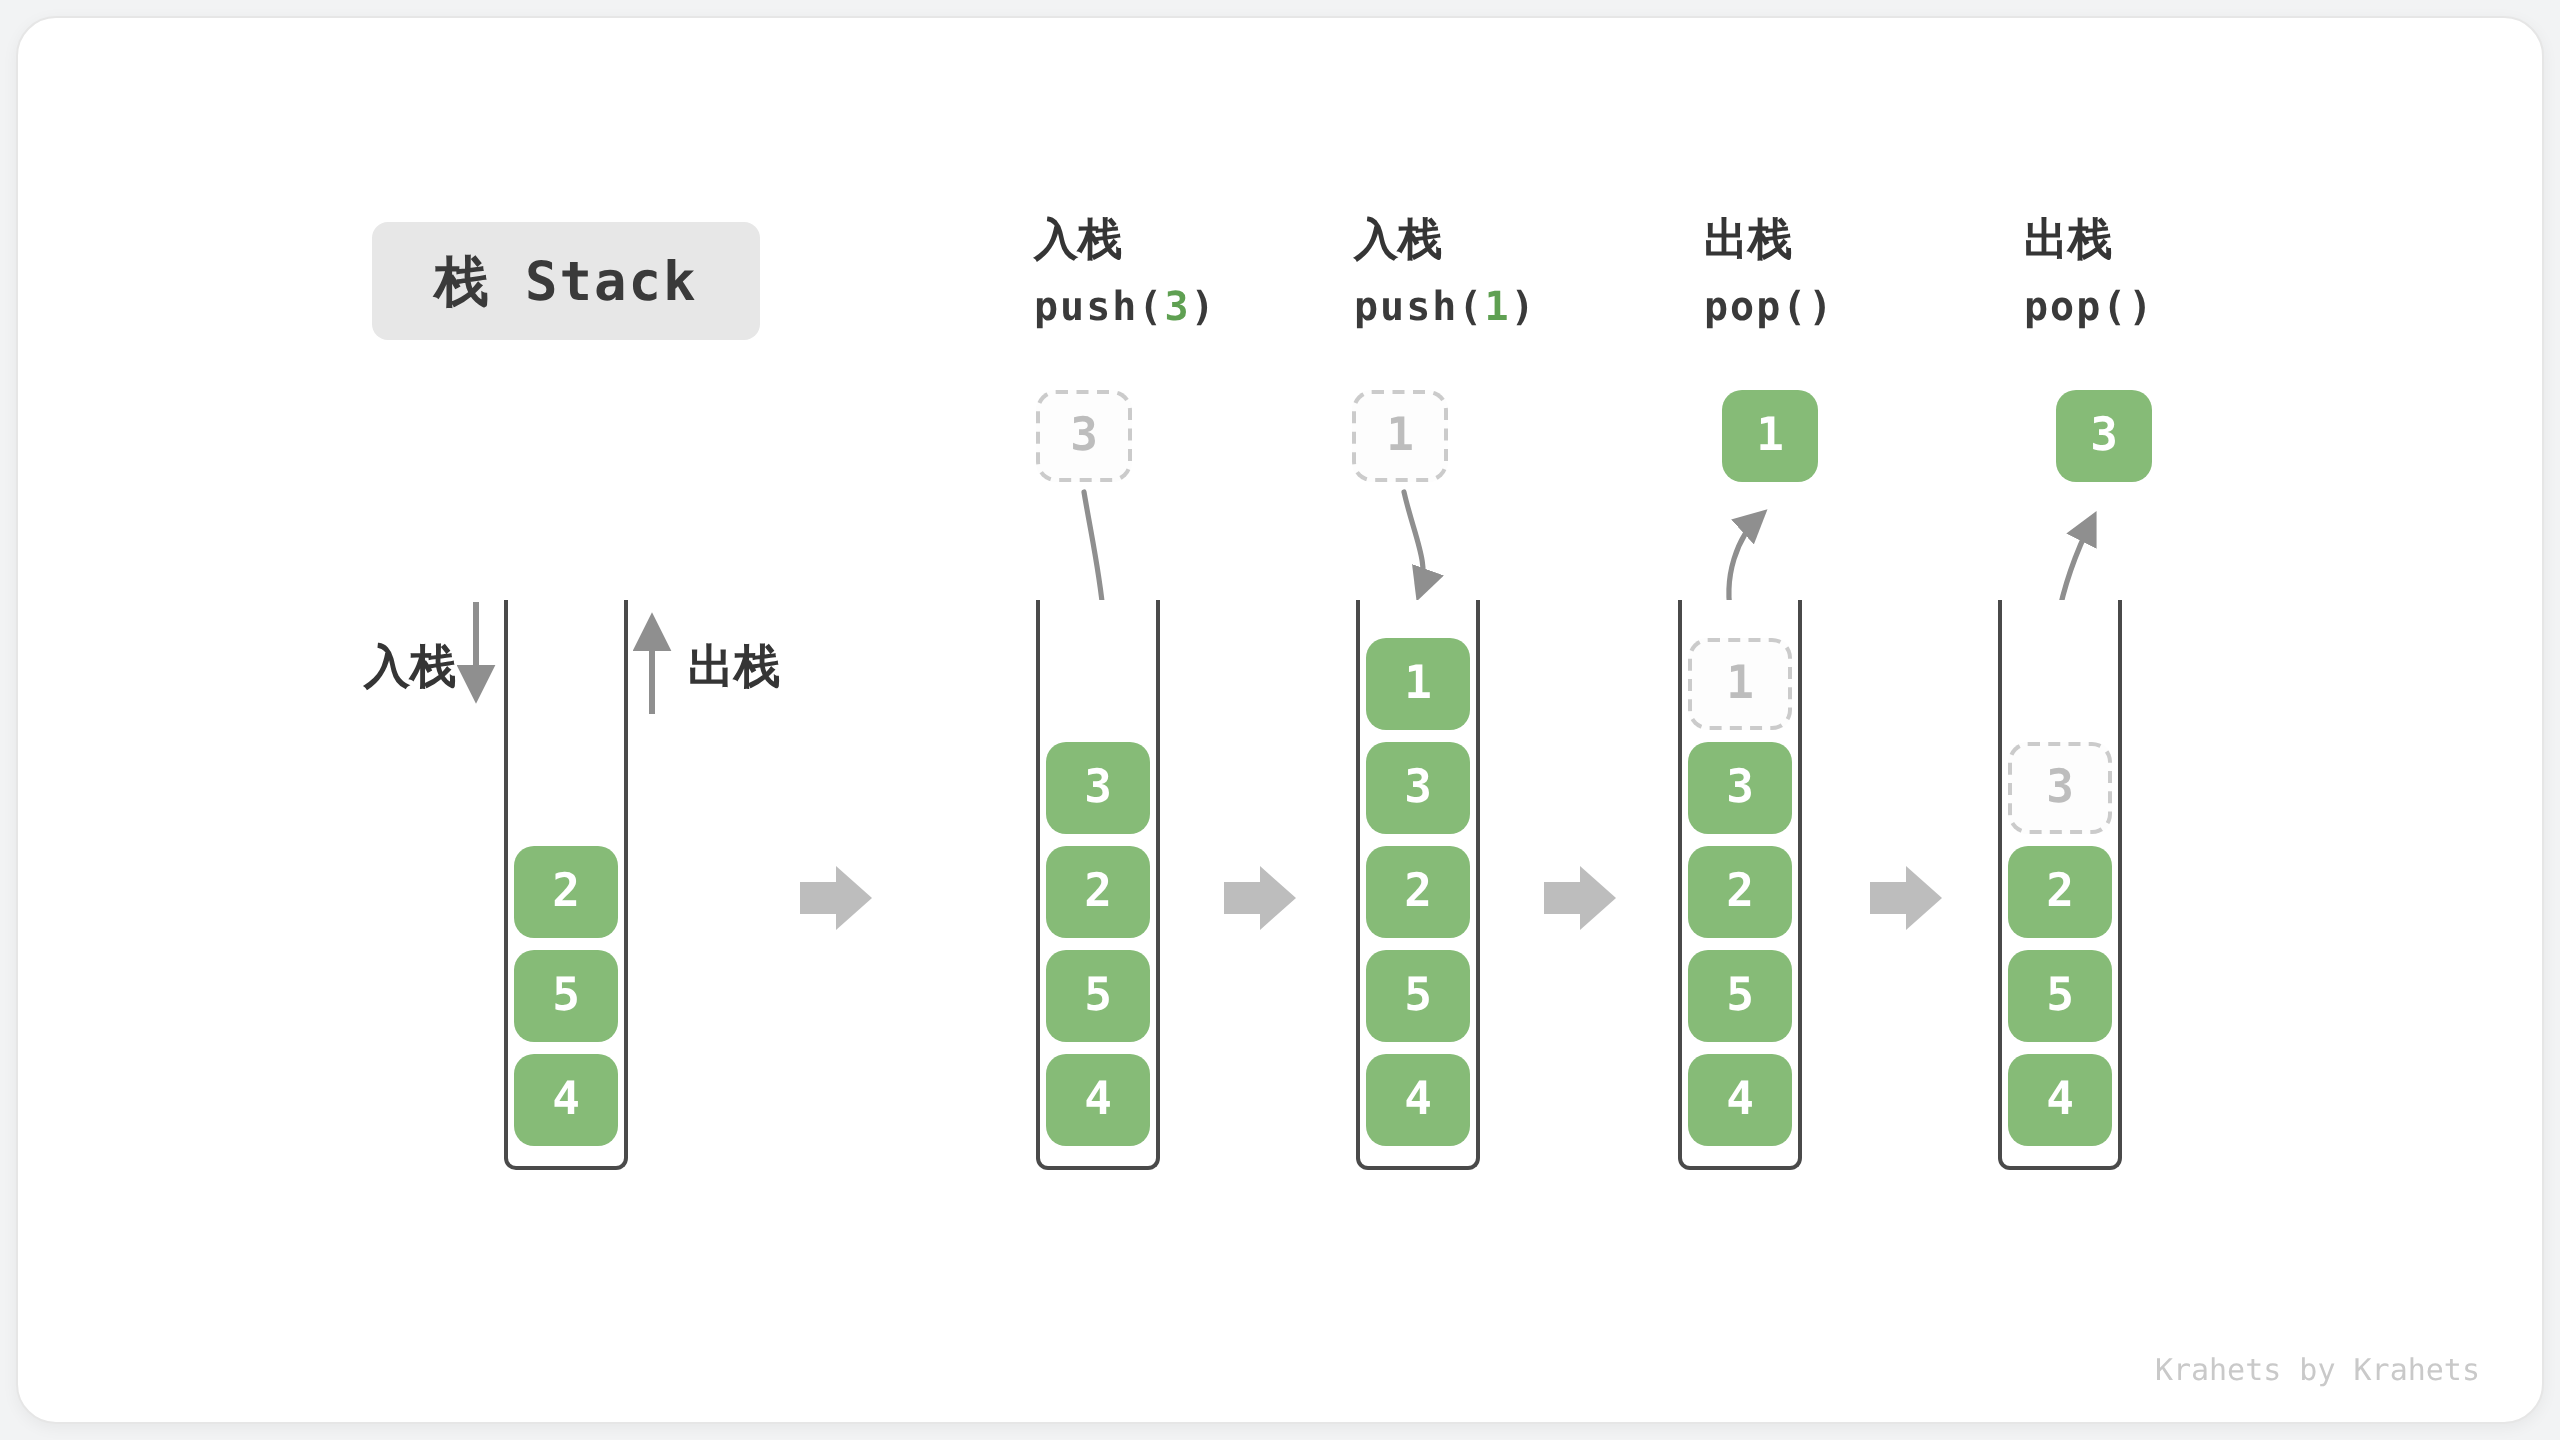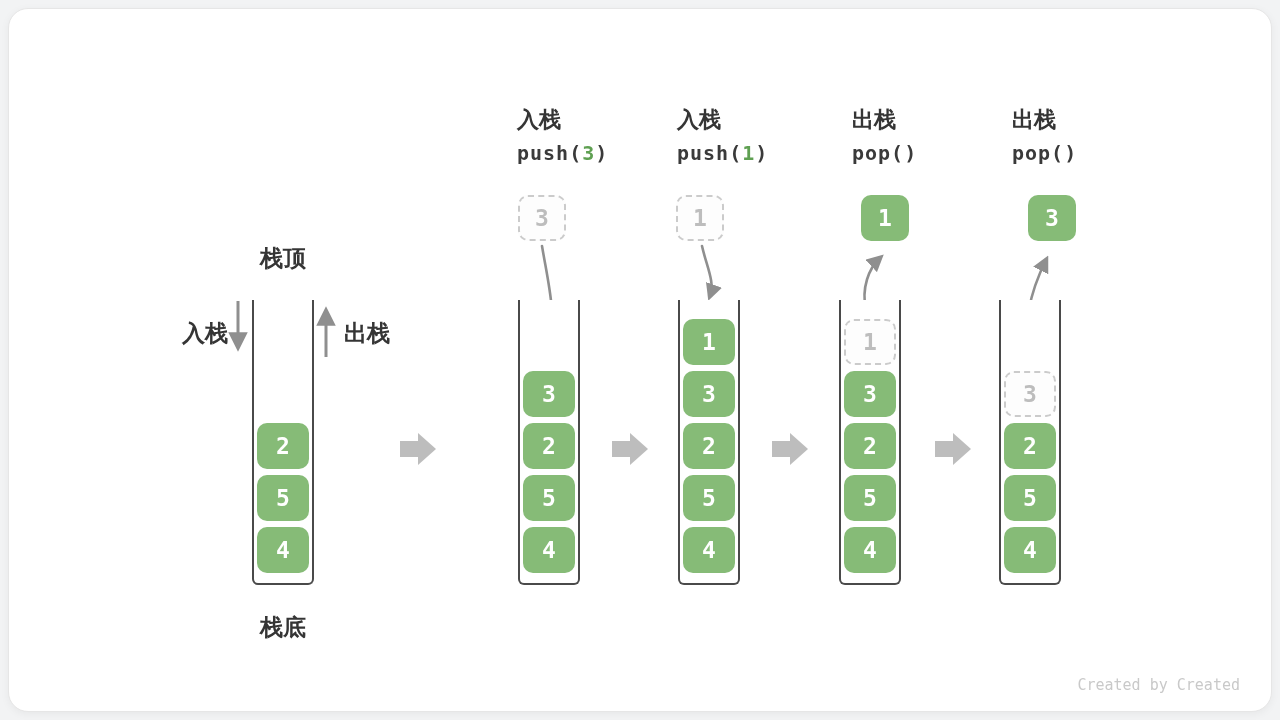--- a/index.html
+++ b/index.html
@@ -64,23 +64,22 @@
         <path d="M612,441 L630,441 L630,433 L648,449 L630,465 L630,457 L612,457 Z" fill="#BDBDBD"></path>
         <path d="M772,441 L790,441 L790,433 L808,449 L790,465 L790,457 L772,457 Z" fill="#BDBDBD"></path>
         <path d="M935,441 L953,441 L953,433 L971,449 L953,465 L953,457 L935,457 Z" fill="#BDBDBD"></path>
         <path d="M542,246 C548,282 557,316 549,346" stroke="#8F8F8F" stroke-width="2.6" fill="none" stroke-linecap="round" marker-end="url(#ah)"></path>
         <path d="M702,246 C707,268 715,282 710,296" stroke="#8F8F8F" stroke-width="2.6" fill="none" stroke-linecap="round" marker-end="url(#ah)"></path>
         <path d="M866,310 C861,288 869,268 880,258" stroke="#8F8F8F" stroke-width="2.6" fill="none" stroke-linecap="round" marker-end="url(#ah)"></path>
         <path d="M1028,358 C1022,320 1033,286 1046,260" stroke="#8F8F8F" stroke-width="2.6" fill="none" stroke-linecap="round" marker-end="url(#ah)"></path>
       </g>
   </svg>
 
+  <div class="title-box">栈 Stack</div>
 
-  <div class="cjk-label" style="left:223px;top:243px;width:120px;text-align:center;">栈顶</div>
-  <div class="cjk-label" style="left:223px;top:612px;width:120px;text-align:center;">栈底</div>
 
   <div class="cjk-label" style="left:150px;top:318px;width:78px;text-align:right;">入栈</div>
   <div class="cjk-label" style="left:344px;top:318px;width:80px;text-align:left;">出栈</div>
 
   <div id="stacks">
       <div class="container-u" style="left: 252px; top: 300px; width: 58px; height: 283px;"></div>
       <div class="cell" style="left: 257px; top: 423px;">2</div>
       <div class="cell" style="left: 257px; top: 475px;">5</div>
       <div class="cell" style="left: 257px; top: 527px;">4</div>
       <div class="hdr" style="left: 517px;">
@@ -120,14 +119,14 @@
         <span class="code"><span>pop()</span><span class="arg"></span><span></span></span>
       </div>
       <div class="float-box solid" style="left: 1028px;">3</div>
       <div class="container-u" style="left: 999px; top: 300px; width: 58px; height: 283px;"></div>
       <div class="cell ghost" style="left: 1004px; top: 371px;">3</div>
       <div class="cell" style="left: 1004px; top: 423px;">2</div>
       <div class="cell" style="left: 1004px; top: 475px;">5</div>
       <div class="cell" style="left: 1004px; top: 527px;">4</div>
     </div>
 
-  <div class="footer-credit">Created by Created</div>
+  <div class="footer-credit">Krahets by Krahets</div>
 </div>
 
 </body></html>

